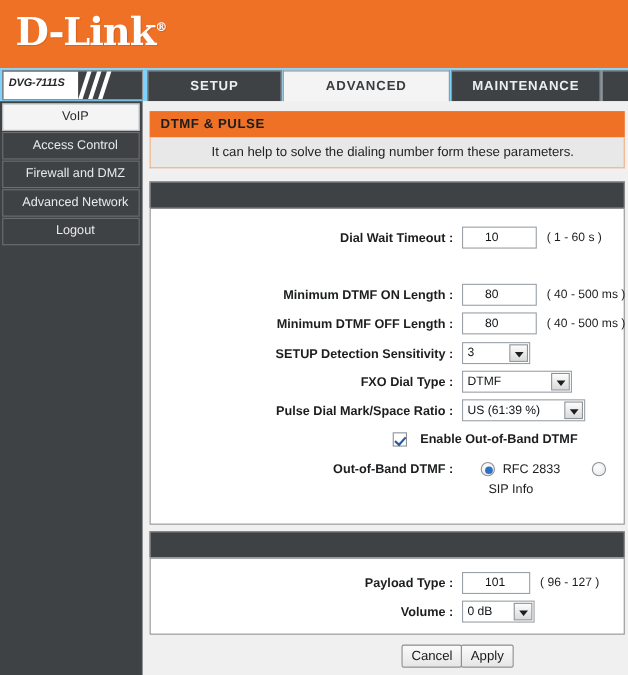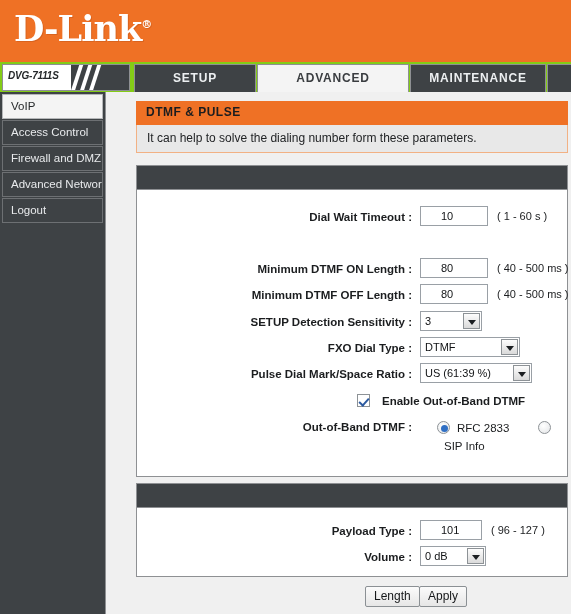--- a/index.html
+++ b/index.html
@@ -37,21 +37,21 @@
     font-size: 11px;
     vertical-align: super;
     font-weight: bold;
     letter-spacing: 0;
   }
 
   
   .tab-row {
     position: absolute; left: 0; top: 62px;
     width: 571px; height: 30px;
-    background: #84cc16;
+    background: #7dd3fc;
   }
   .model-badge {
     position: absolute; left: 2px; top: 2px;
     width: 128px; height: 27px;
     background: #3e4245;
     border: 1px solid #8e9093;
     overflow: hidden;
   }
   .model-badge .plate {
     position: absolute; left: 0; top: 0;
@@ -97,23 +97,24 @@
     height: 30px;
   }
   .tab-setup      { left: 134px; width: 122px; }
   .tab-advanced   { left: 257px; width: 152px; }
   .tab-maint      { left: 410px; width: 136px; }
   .tab-extra      { left: 547px; width: 40px; }
 
   
   .sidebar {
     position: absolute; left: 0; top: 92px;
-    width: 106px; height: 522px;
+    width: 130px; height: 522px;
     background: #3e4245;
     border-right: 1px solid #8e9093;
+    text-align: center;
   }
   .side-item {
     position: relative;
     height: 25px;
     margin: 0 2px 1px 2px;
     background: #3e4245;
     border: 1px solid #6d7073;
     color: #e8eaec;
     font-size: 11.5px;
     line-height: 23px;
@@ -152,20 +153,21 @@
     width: 432px; height: 28px;
     background: #e8e8e8;
     border: 1px solid #f2b184;
     border-top: none;
     color: #222426;
     font-size: 12px;
     line-height: 26px;
     padding-left: 10px;
     white-space: nowrap;
     overflow: hidden;
+    text-align: center;
   }
 
   
   .section-head {
     position: absolute; left: 5px;
     width: 432px; height: 24px;
     background: #3e4245;
     border: 1px solid #8e9093;
     border-bottom: none;
   }
@@ -465,18 +467,18 @@
         <div class="lbl-wrap">
             <div class="lbl">Volume :</div>
           </div>
         <div class="ctrl">
           <span class="selbox sel-w66"><span>0 dB</span><span class="arrowbtn"></span></span>
         </div>
       </div>
     </div>
 
     <div class="footer">
-      <div class="btn btn-apply">Length</div>
+      <div class="btn btn-apply">Cancel</div>
       <div class="btn btn-cancel">Apply</div>
     </div>
 
   </div>
 </div>
 
 </body></html>

